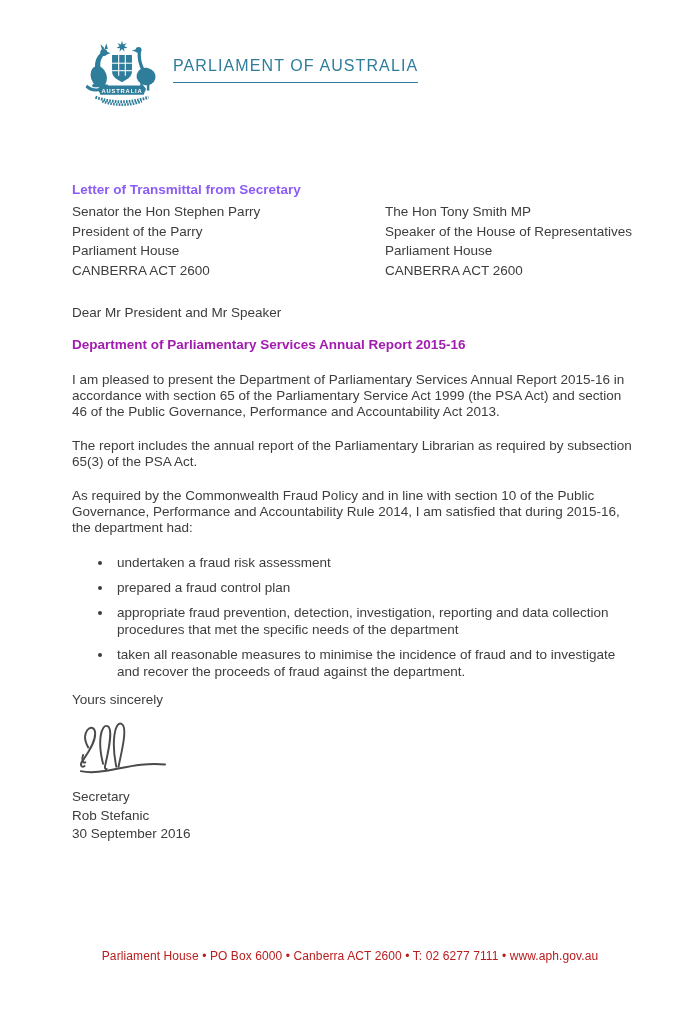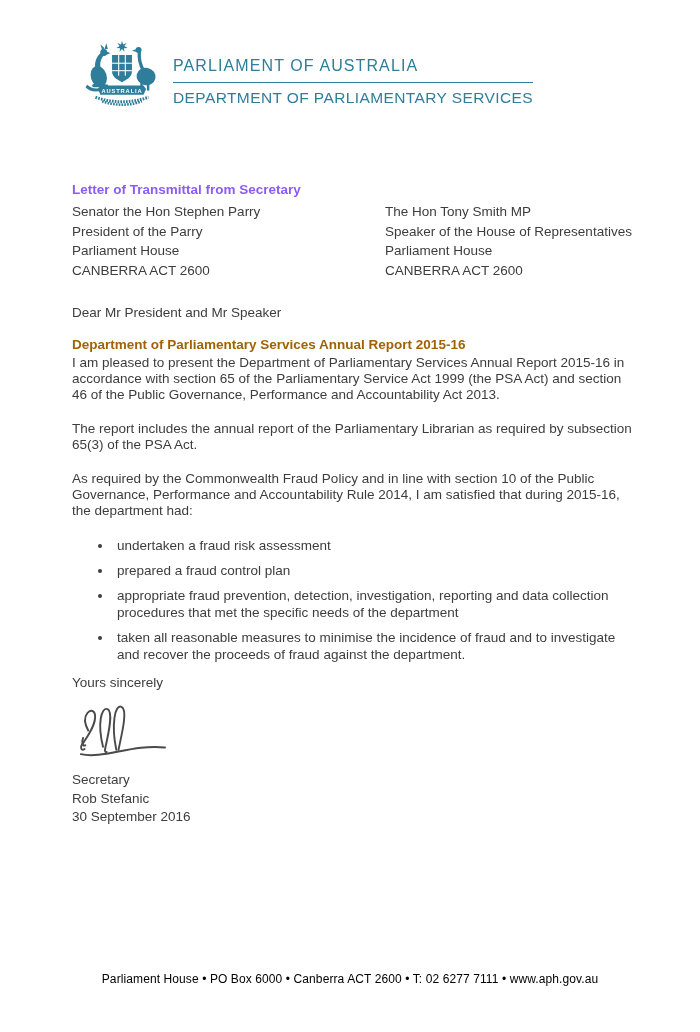--- a/index.html
+++ b/index.html
@@ -16,32 +16,32 @@
   .org1{font-size:16px;line-height:18px;letter-spacing:1.1px;color:#2e7d9b;padding-bottom:7px;white-space:nowrap;}
   .org-divider{border-top:1.5px solid #2e7d9b;height:0;}
   .org2{font-size:15.5px;line-height:20px;letter-spacing:0.4px;color:#2e7d9b;padding-top:5px;white-space:nowrap;}
   
   .letter-body{position:absolute;top:182px;left:72px;width:562px;font-size:13.5px;line-height:16px;}
   .letter-title{font-size:13.5px;font-weight:bold;margin:0 0 4px;color:#8b5cf6;}
   .addresses{display:flex;line-height:19.5px;margin:0 0 25px;}
   .addr{width:313px;}
   .addr:last-child{width:auto;}
   .salutation{margin:0 0 16px;}
-  .subject{margin:0 0 2px;font-weight:bold;color:#a16207;}
+  .subject{margin:0 0 19px;font-weight:bold;color:#a21caf;}
   .para{margin:0 0 18px;}
   .it{}
   .bullet-list{margin:4px 0 12px;padding-left:33px;line-height:17px;list-style:disc;}
   .bullet-list li{margin:8px;padding-left:4px;}
   .closing{margin:0 0 10px;}
   .signature{display:block;margin:0 0 4px;}
   .sig-block{line-height:18.5px;}
   
   .page-footer{
-    position:absolute;top:971px;left:0;right:0;text-align:center;
-    font-size:12px;line-height:16px;color:#000000;letter-spacing:0.1px;
+    position:absolute;top:948px;left:0;right:0;text-align:center;
+    font-size:12px;line-height:16px;color:#b91c1c;letter-spacing:0.1px;
   }
 </style>
 </head>
 <body>
 
 <div class="page">
 
   <header class="letterhead">
     <span class="crest">
       <svg width="84" height="68" viewBox="0 0 100 82" xmlns="http://www.w3.org/2000/svg">
@@ -82,21 +82,20 @@
           <line x1="38" y1="37" x2="62" y2="37"></line>
           <line x1="46" y1="18" x2="46" y2="43"></line>
           <line x1="54" y1="18" x2="54" y2="43"></line>
         </g>
         <text x="50" y="63.5" text-anchor="middle" font-family="Liberation Sans, sans-serif" font-size="7" font-weight="bold" letter-spacing="1" fill="#ffffff">AUSTRALIA</text>
       </svg>
     </span>
     <div class="org">
       <div class="org1">PARLIAMENT OF AUSTRALIA</div>
       <div class="org-divider"></div>
-      <div class="org2">DEPARTMENT OF PARLIAMENTARY SERVICES</div>
     </div>
   </header>
 
   <main class="letter-body">
 
     <h1 class="letter-title">Letter of Transmittal from Secretary</h1>
 
     <div class="addresses">
       <div class="addr">
         <div>Senator the Hon Stephen Parry</div>

